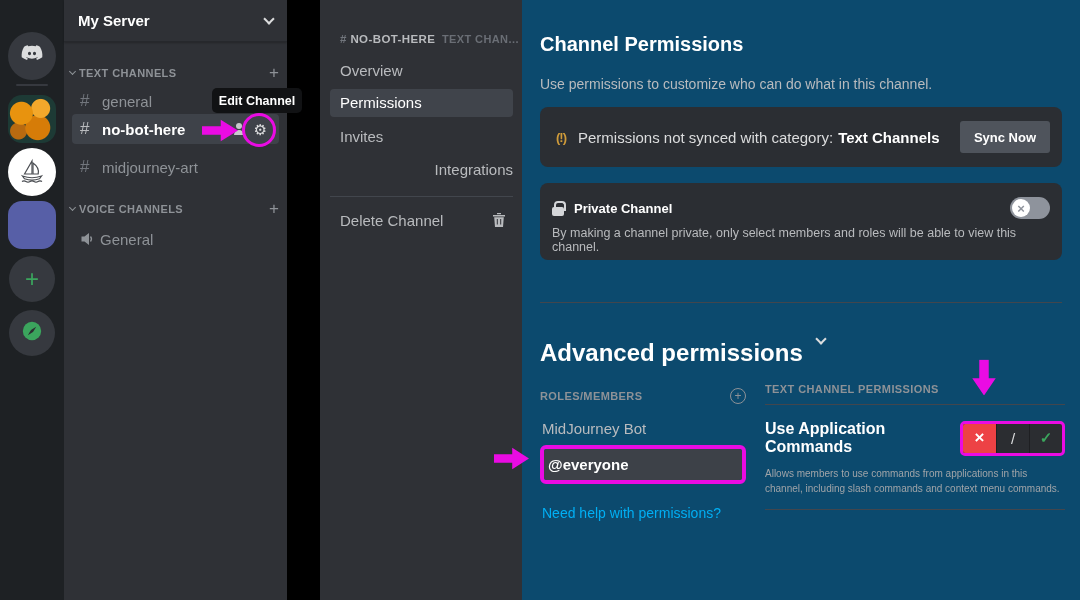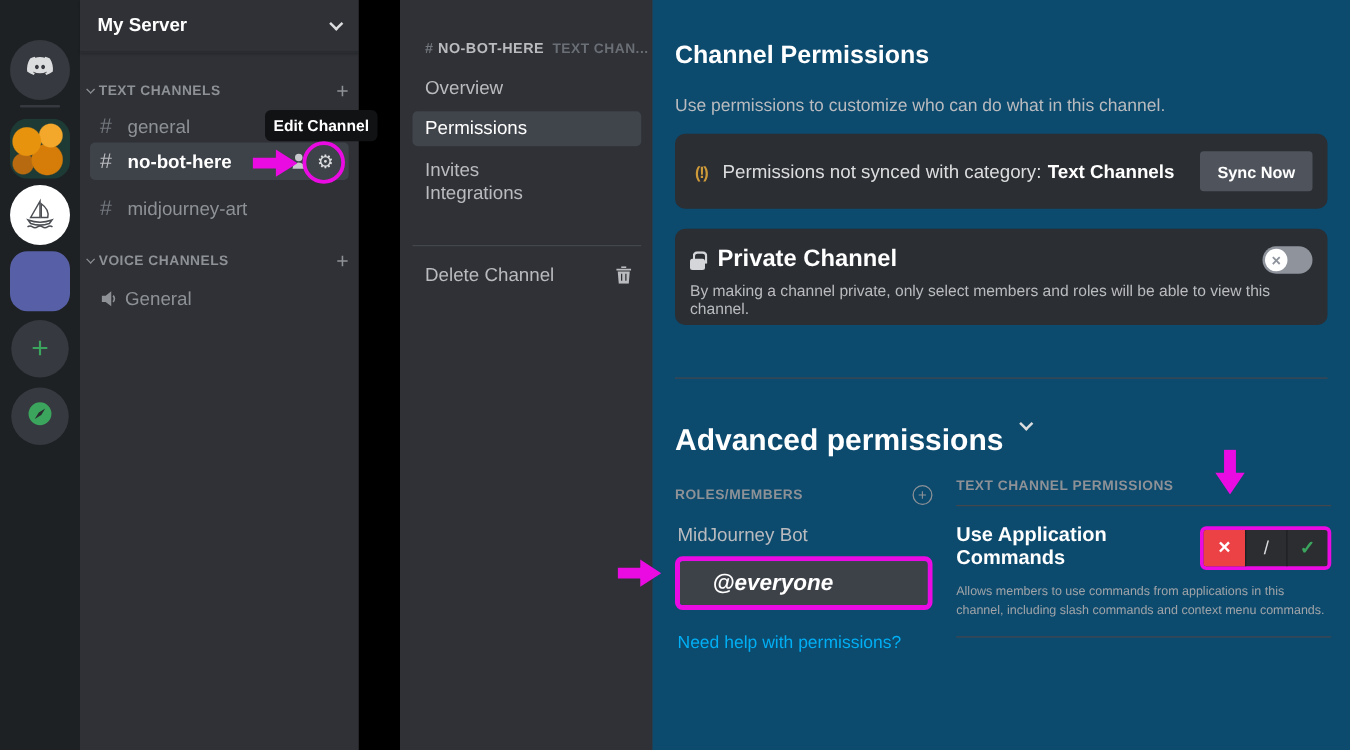--- a/index.html
+++ b/index.html
@@ -58,21 +58,21 @@
 
   
   .snav { position:absolute; left:320px; top:0; width:202px; height:600px; background:#2f3136; }
   .snav-header { position:absolute; left:20px; top:33px; font-size:11.5px; font-weight:bold; letter-spacing:.4px; }
   .snav-header .h-hash { color:#72767d; }
   .snav-header .h-name { color:#b9bbbe; }
   .snav-header .h-cat { color:#6a6e75; font-size:11px; margin-left:3px; }
   .snav-item { position:absolute; left:10px; width:183px; height:28px; line-height:28px; padding-left:10px;
     border-radius:4px; color:#b9bbbe; font-size:15px; cursor:pointer; }
   .snav-item.selected { background:#40444b; color:#ffffff; }
-  .it-overview { top:57px; } .it-permissions { top:89px; } .it-invites { top:123px; } .it-integrations { top:141px; }
+  .it-overview { top:57px; } .it-permissions { top:89px; } .it-invites { top:123px; } .it-integrations { top:156px;text-align:right; }
   .snav-divider { position:absolute; left:10px; top:196px; width:183px; height:1px; background:#42464d; }
   .snav-delete { position:absolute; left:10px; top:206px; width:183px; height:28px; display:flex; align-items:center;
     padding:0 8px 0 10px; color:#b9bbbe; font-size:15px; border-radius:4px; cursor:pointer; }
   .snav-delete .trash { margin-left:auto; display:flex; }
 
   
   .main { position:absolute; left:522px; top:0; width:558px; height:600px; background:#0c4a6e; }
   .m-title { position:absolute; left:18px; top:33px; color:#ffffff; font-size:20px; font-weight:bold; }
   .m-sub { position:absolute; left:18px; top:76px; color:#b9bbbe; font-size:14px; }
   .sync-banner { position:absolute; left:18px; top:107px; width:522px; height:60px; background:#2b2e33;
@@ -82,39 +82,39 @@
   .sync-cat { color:#ffffff; font-weight:bold; margin-left:5px; }
   .sync-btn { margin-left:auto; width:90px; height:32px; background:#4f545c; border:none; border-radius:3px;
     color:#ffffff; font-size:13px; font-weight:bold; font-family:inherit; cursor:pointer; }
   .private-card { position:absolute; left:18px; top:183px; width:522px; height:77px; background:#2b2e33;
     border-radius:8px; padding:14px 12px 0 12px; }
   .pc-row { display:flex; align-items:center; }
   .lock-icon { position:relative; width:12px; height:15px; margin-right:10px; }
   .lock-icon::before { content:""; position:absolute; left:2px; top:0; width:8px; height:8px;
     border:2px solid #d4d6d9; border-bottom:none; border-radius:4px 4px 0 0; }
   .lock-icon::after { content:""; position:absolute; left:0; top:6px; width:12px; height:9px; background:#d4d6d9; border-radius:2px; }
-  .pc-label { color:#ffffff; font-size:19px; font-weight:bold; }
+  .pc-label { color:#ffffff; font-size:13px; font-weight:bold; }
   .toggle { margin-left:auto; width:40px; height:22px; background:#8e939c; border-radius:11px; position:relative; cursor:pointer; }
   .toggle .knob { position:absolute; left:2px; top:2px; width:18px; height:18px; background:#ffffff; border-radius:50%;
     display:flex; align-items:center; justify-content:center; color:#8e939c; font-size:13px; font-weight:bold; line-height:1; }
   .pc-desc { margin-top:7px; color:#b9bbbe; font-size:12.5px; }
   .m-divider { position:absolute; left:18px; top:302px; width:522px; height:1px; background:#42464d; }
   .adv-title { position:absolute; left:18px; top:339px; color:#ffffff; font-size:24px; font-weight:bold;
     display:flex; align-items:flex-start; }
   .chev-adv { width:8px; height:8px; margin-left:14px; margin-top:-4px; }
 
   .roles-col { position:absolute; left:18px; top:388px; width:206px; }
   .roles-head { display:flex; align-items:center; }
   .caps-label { color:#8e9297; font-size:11px; font-weight:bold; letter-spacing:.4px; }
   .add-circle { margin-left:auto; width:16px; height:16px; border:1px solid #8e9297; border-radius:50%;
     color:#8e9297; font-size:12px; line-height:14px; text-align:center; cursor:pointer; }
   .role-item { color:#b9bbbe; font-size:15px; margin-top:16px; padding-left:2px; cursor:pointer; }
   .everyone-outer { margin-top:8px; border:4px solid #ea0be3; border-radius:6px; }
-  .everyone-inner { background:#3d4148; border-radius:3px; padding:7px 26px; color:#ffffff;
-    font-size:18px; font-weight:bold; cursor:pointer;font-style:italic; }
+  .everyone-inner { background:#3d4148; border-radius:3px; padding:7px 4px; color:#ffffff;
+    font-size:15px; font-weight:bold; cursor:pointer; }
   .help-link { position:absolute; left:20px; top:505px; color:#00aff4; font-size:14px; cursor:pointer; }
 
   .perm-col { position:absolute; left:243px; top:383px; width:300px; }
   .perm-divider { margin-top:9px; height:1px; background:#42464d; }
   .perm-row { margin-top:15px; display:flex; align-items:center; justify-content:space-between; }
   .perm-name { color:#ffffff; font-size:16px; font-weight:bold; }
   .tri-control { border:3px solid #ea0be3; border-radius:5px; display:flex; background:#2b2d31; }
   .tri-seg { width:33px; height:29px; display:flex; align-items:center; justify-content:center; cursor:pointer; }
   .seg-deny { background:#ed4245; border-radius:2px 0 0 2px; color:#ffffff; font-size:17px; font-weight:bold; }
   .seg-neutral { border-left:1px solid #1e1f22; color:#dcddde; font-size:15px; }

